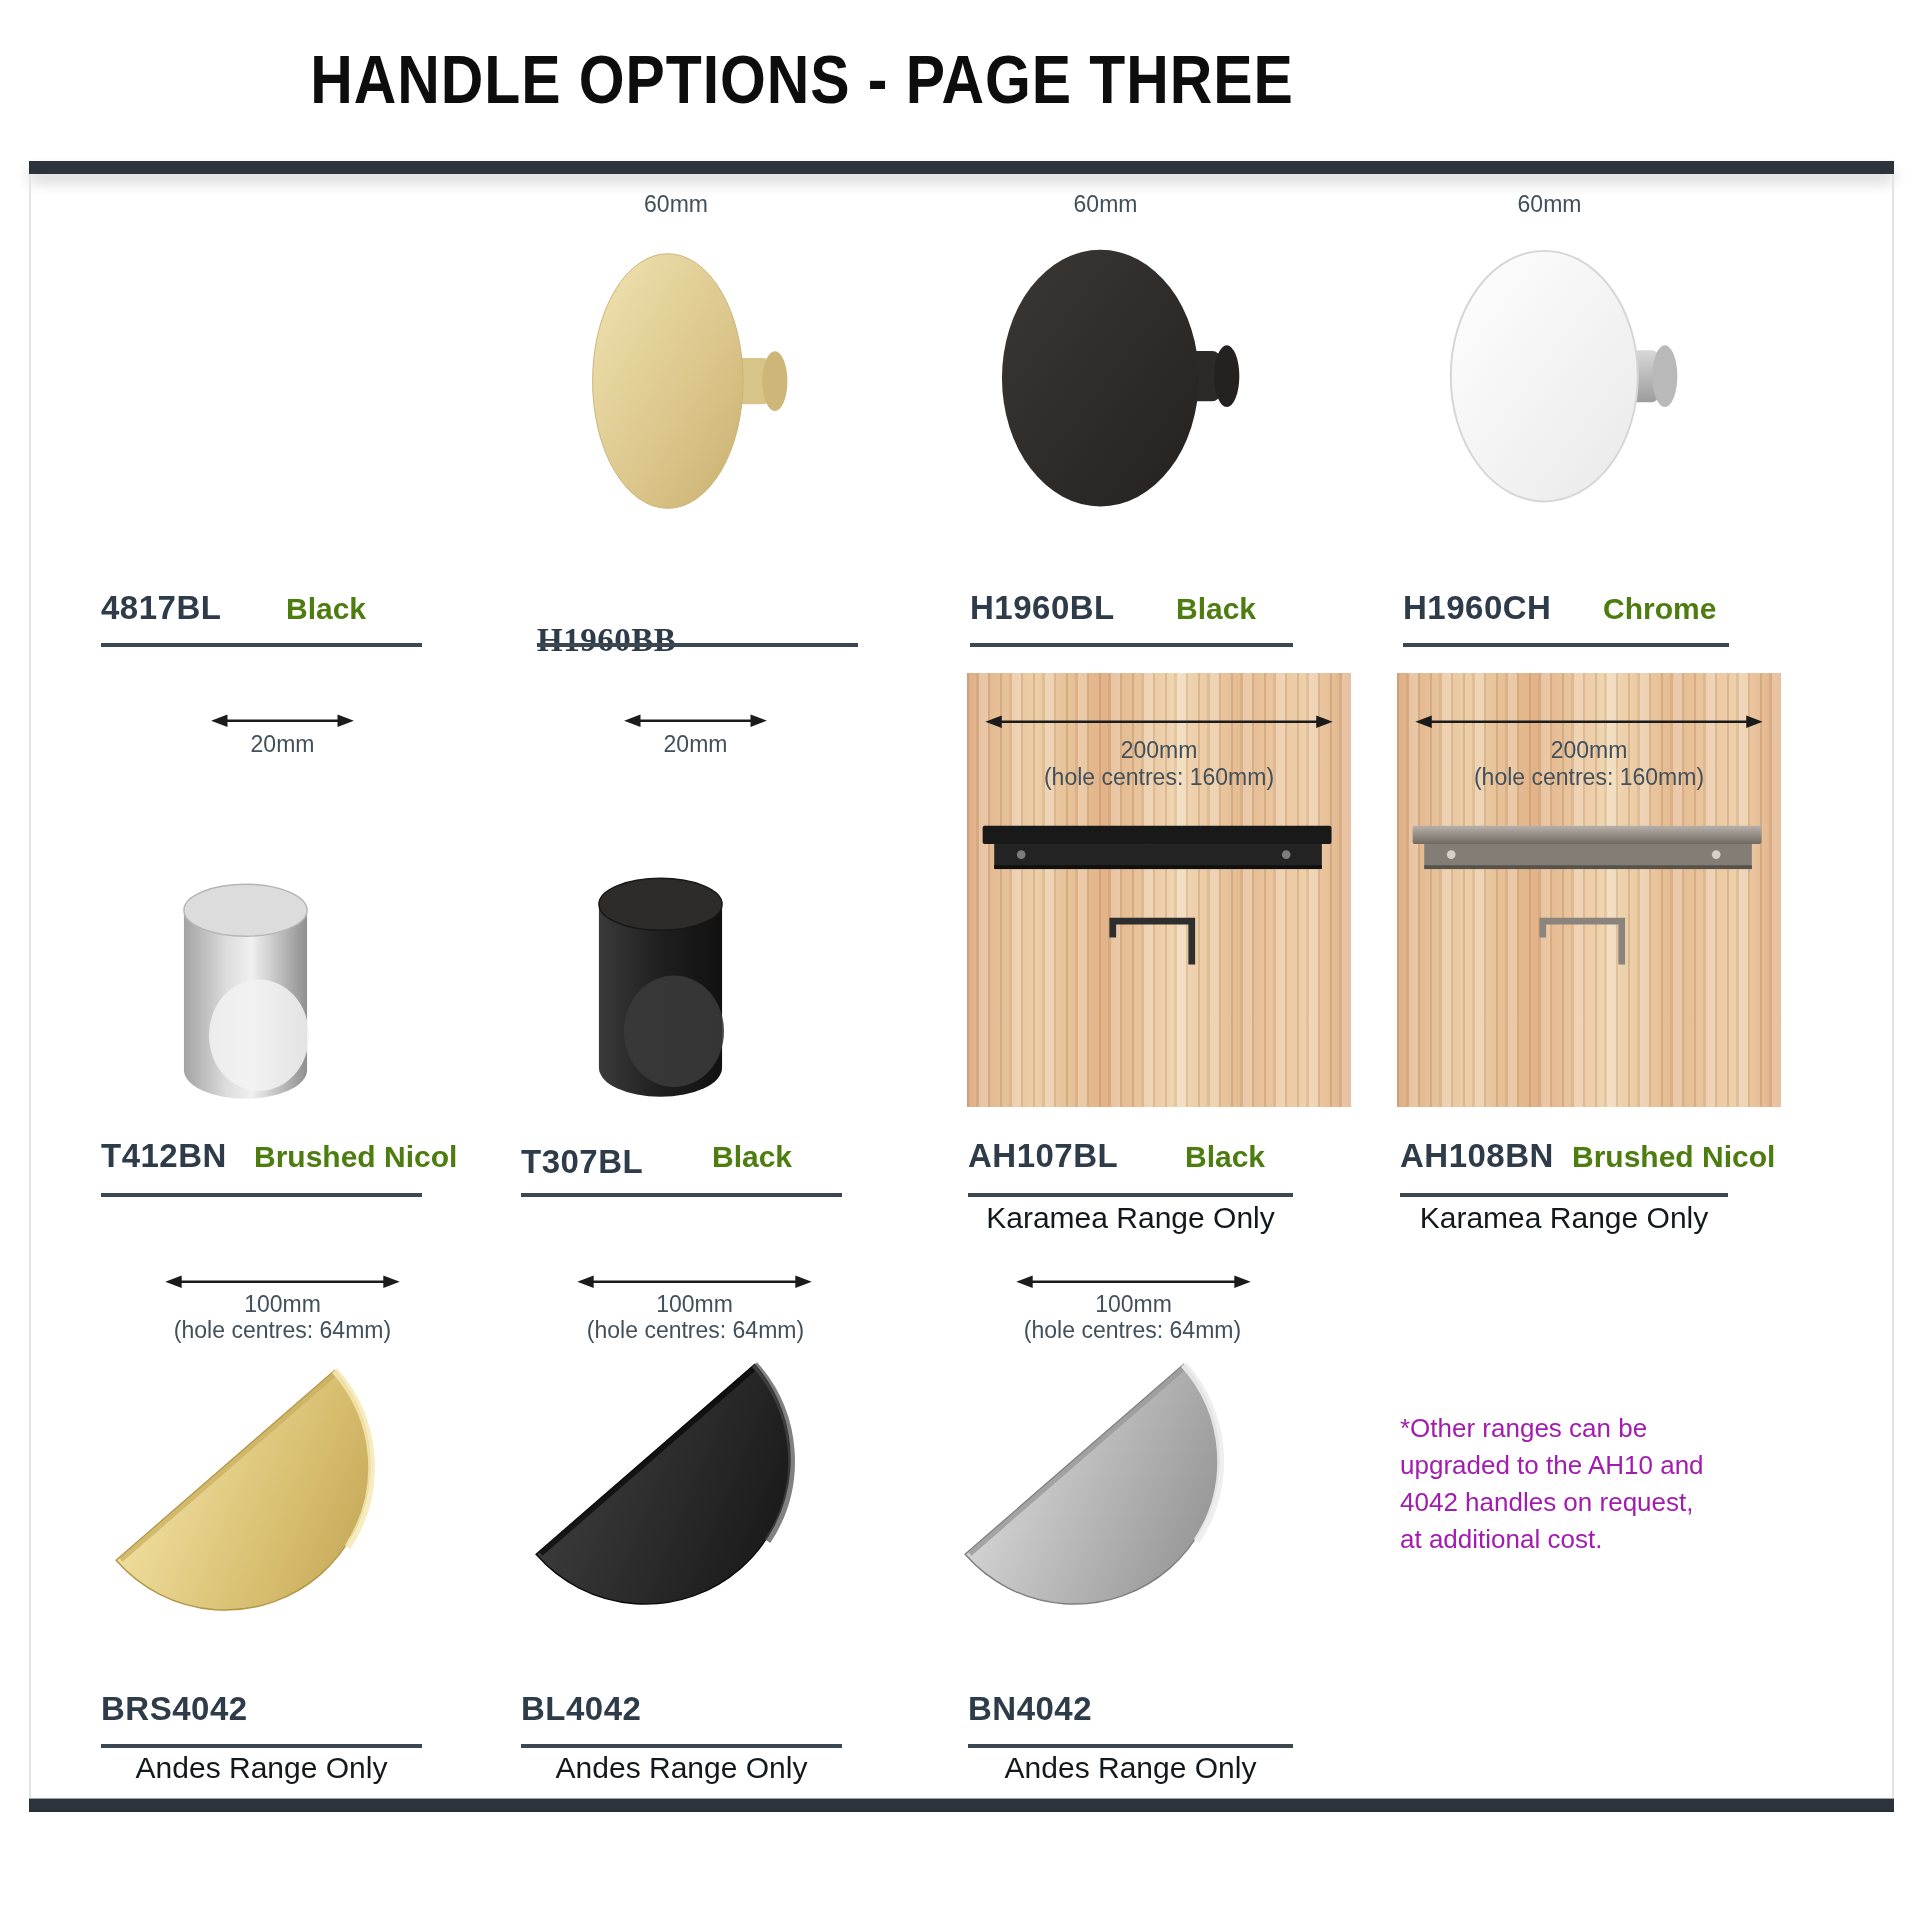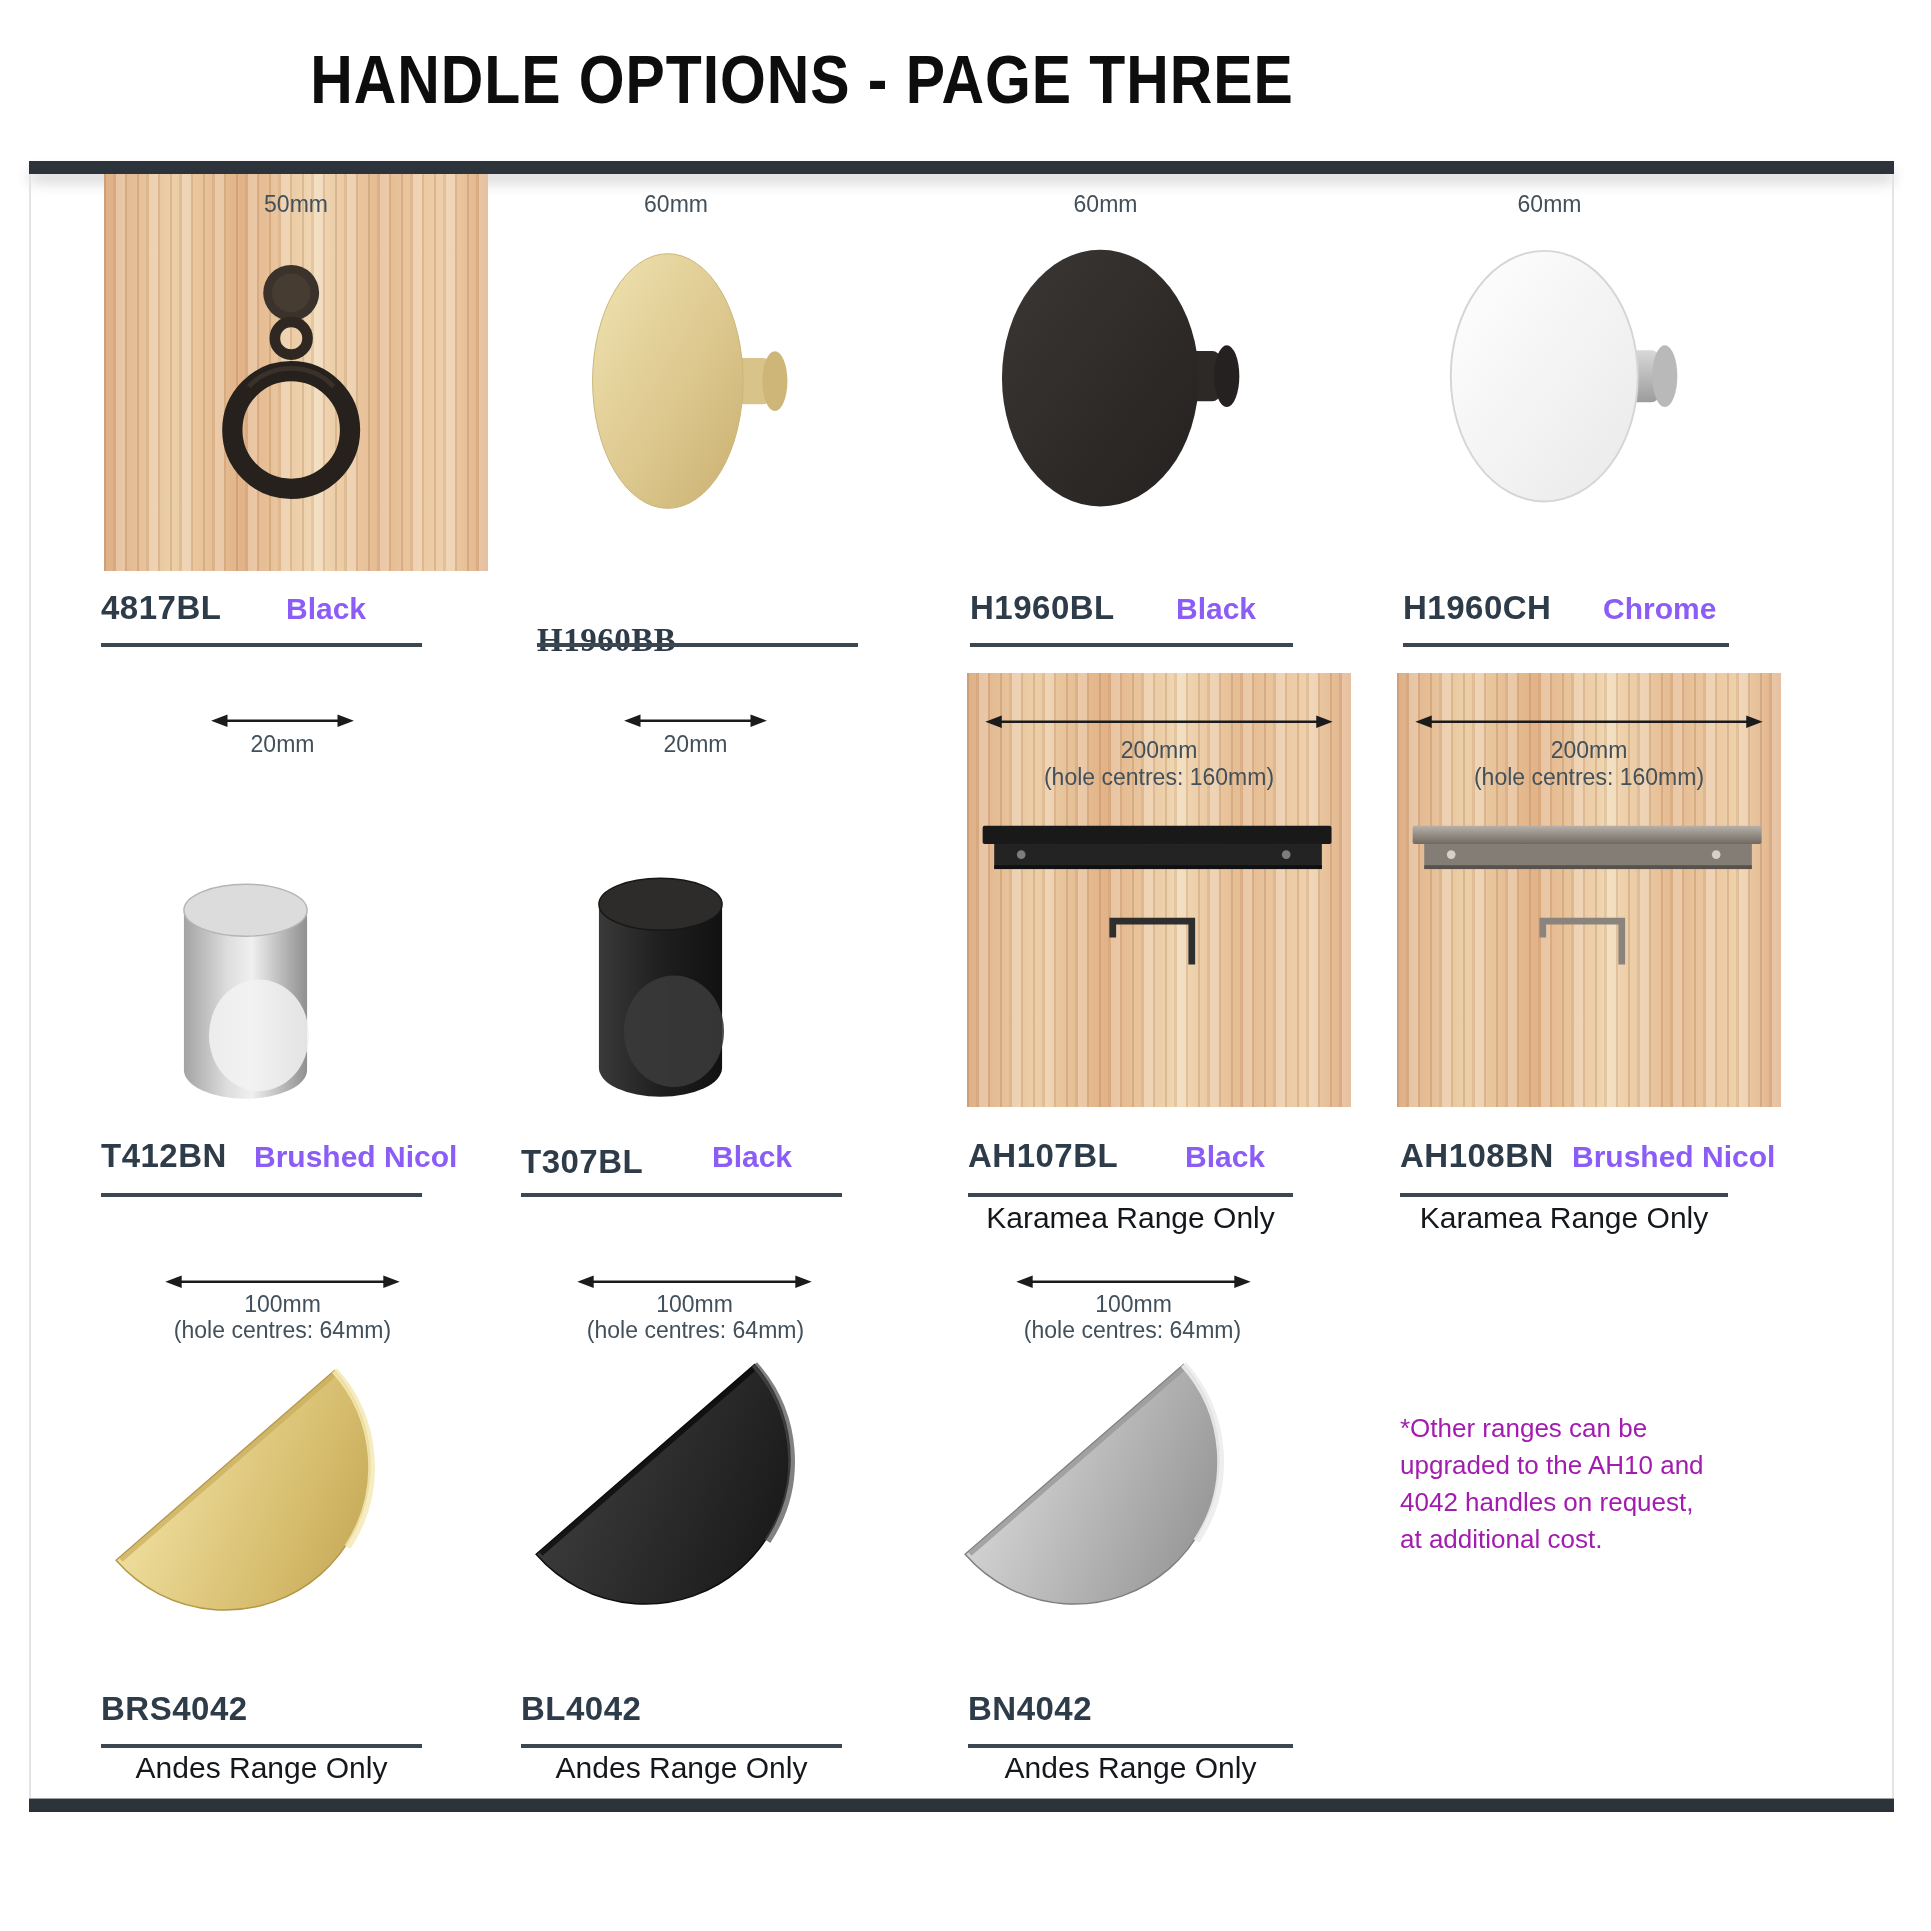--- a/index.html
+++ b/index.html
@@ -20,21 +20,21 @@
   .wood{position:absolute;
     background:
       repeating-linear-gradient(90deg, rgba(146,86,40,.20) 0 1.9px, rgba(0,0,0,0) 1.9px 8.7px,
         rgba(146,86,40,.12) 8.7px 11.6px, rgba(255,255,255,.20) 11.6px 21px,
         rgba(146,86,40,.16) 21px 23px, rgba(0,0,0,0) 23px 33px),
       linear-gradient(90deg,#dfb088 0%,#eccfa8 18%,#e2b388 36%,#f0d8b4 55%,
         #e5bb92 72%,#eed0ab 88%,#e0b189 100%);}
 
   
   .code{position:absolute;font-size:33px;font-weight:700;color:#2e3b49;letter-spacing:0.5px;white-space:nowrap;}
-  .finish{position:absolute;font-size:30px;font-weight:700;color:#8b5cf6;white-space:nowrap;}
+  .finish{position:absolute;font-size:30px;font-weight:700;color:#4d7c0f;white-space:nowrap;}
   .rule{position:absolute;height:3.9px;background:#3d4751;}
   .mm{position:absolute;font-size:23px;color:#42505b;text-align:center;white-space:nowrap;}
   .range{position:absolute;font-size:30px;color:#14181c;text-align:center;white-space:nowrap;}
   #note{position:absolute;left:1400px;top:1410px;width:425px;font-size:26px;line-height:37px;
         color:#a21caf;white-space:pre-line;}
   svg{display:block;}
 </style>
 </head>
 <body>
 
@@ -89,30 +89,20 @@
           <stop offset="1" stop-color="#8c8c8c"></stop>
       </linearGradient>
     </defs>
   </svg>
 
   <div id="title">HANDLE OPTIONS - PAGE THREE</div>
   <div id="top-bar" class="hbar"></div>
   <div class="edge" style="left:29px;"></div>
   <div class="edge" style="left:1892px;"></div>
 
-  <div class="wood" style="left:104px;top:174px;width:384px;height:397px;">
-    <div class="mm" style="left:0;top:17.4px;width:384px;">50mm</div>
-    <svg width="384" height="397" viewBox="0 0 398 411">
-      <circle cx="194" cy="123" r="29" fill="#3b332b"></circle>
-      <circle cx="194" cy="123" r="20" fill="#463c32"></circle>
-      <circle cx="194" cy="170" r="17" fill="none" stroke="#2f2822" stroke-width="11"></circle>
-      <circle cx="194" cy="265" r="61" fill="none" stroke="#26211d" stroke-width="21"></circle>
-      <path d="M150,220 A61,61 0 0 1 238,220" fill="none" stroke="#4d4138" stroke-width="5" opacity=".5"></path>
-    </svg>
-  </div>
   <div class="code" style="left:101px;top:589px;">4817BL</div>
   <div class="finish" style="left:286px;top:592px;">Black</div>
   <div class="rule" style="left:101px;top:643px;width:321px;"></div>
 
   <div class="mm" style="left:502px;top:191px;width:348px;">60mm</div>
   <svg class="abs" style="left:579px;top:246px;" width="222" height="272" viewBox="0 0 230 282">
     <rect x="158" y="116" width="40" height="48" rx="7" fill="#d8c488"></rect>
     <ellipse cx="203" cy="140" rx="13" ry="31" fill="#cdb678"></ellipse>
     <ellipse cx="92" cy="140" rx="78" ry="132" fill="url(#gBrass)" stroke="#c9b478" stroke-width="1"></ellipse>
   </svg>

